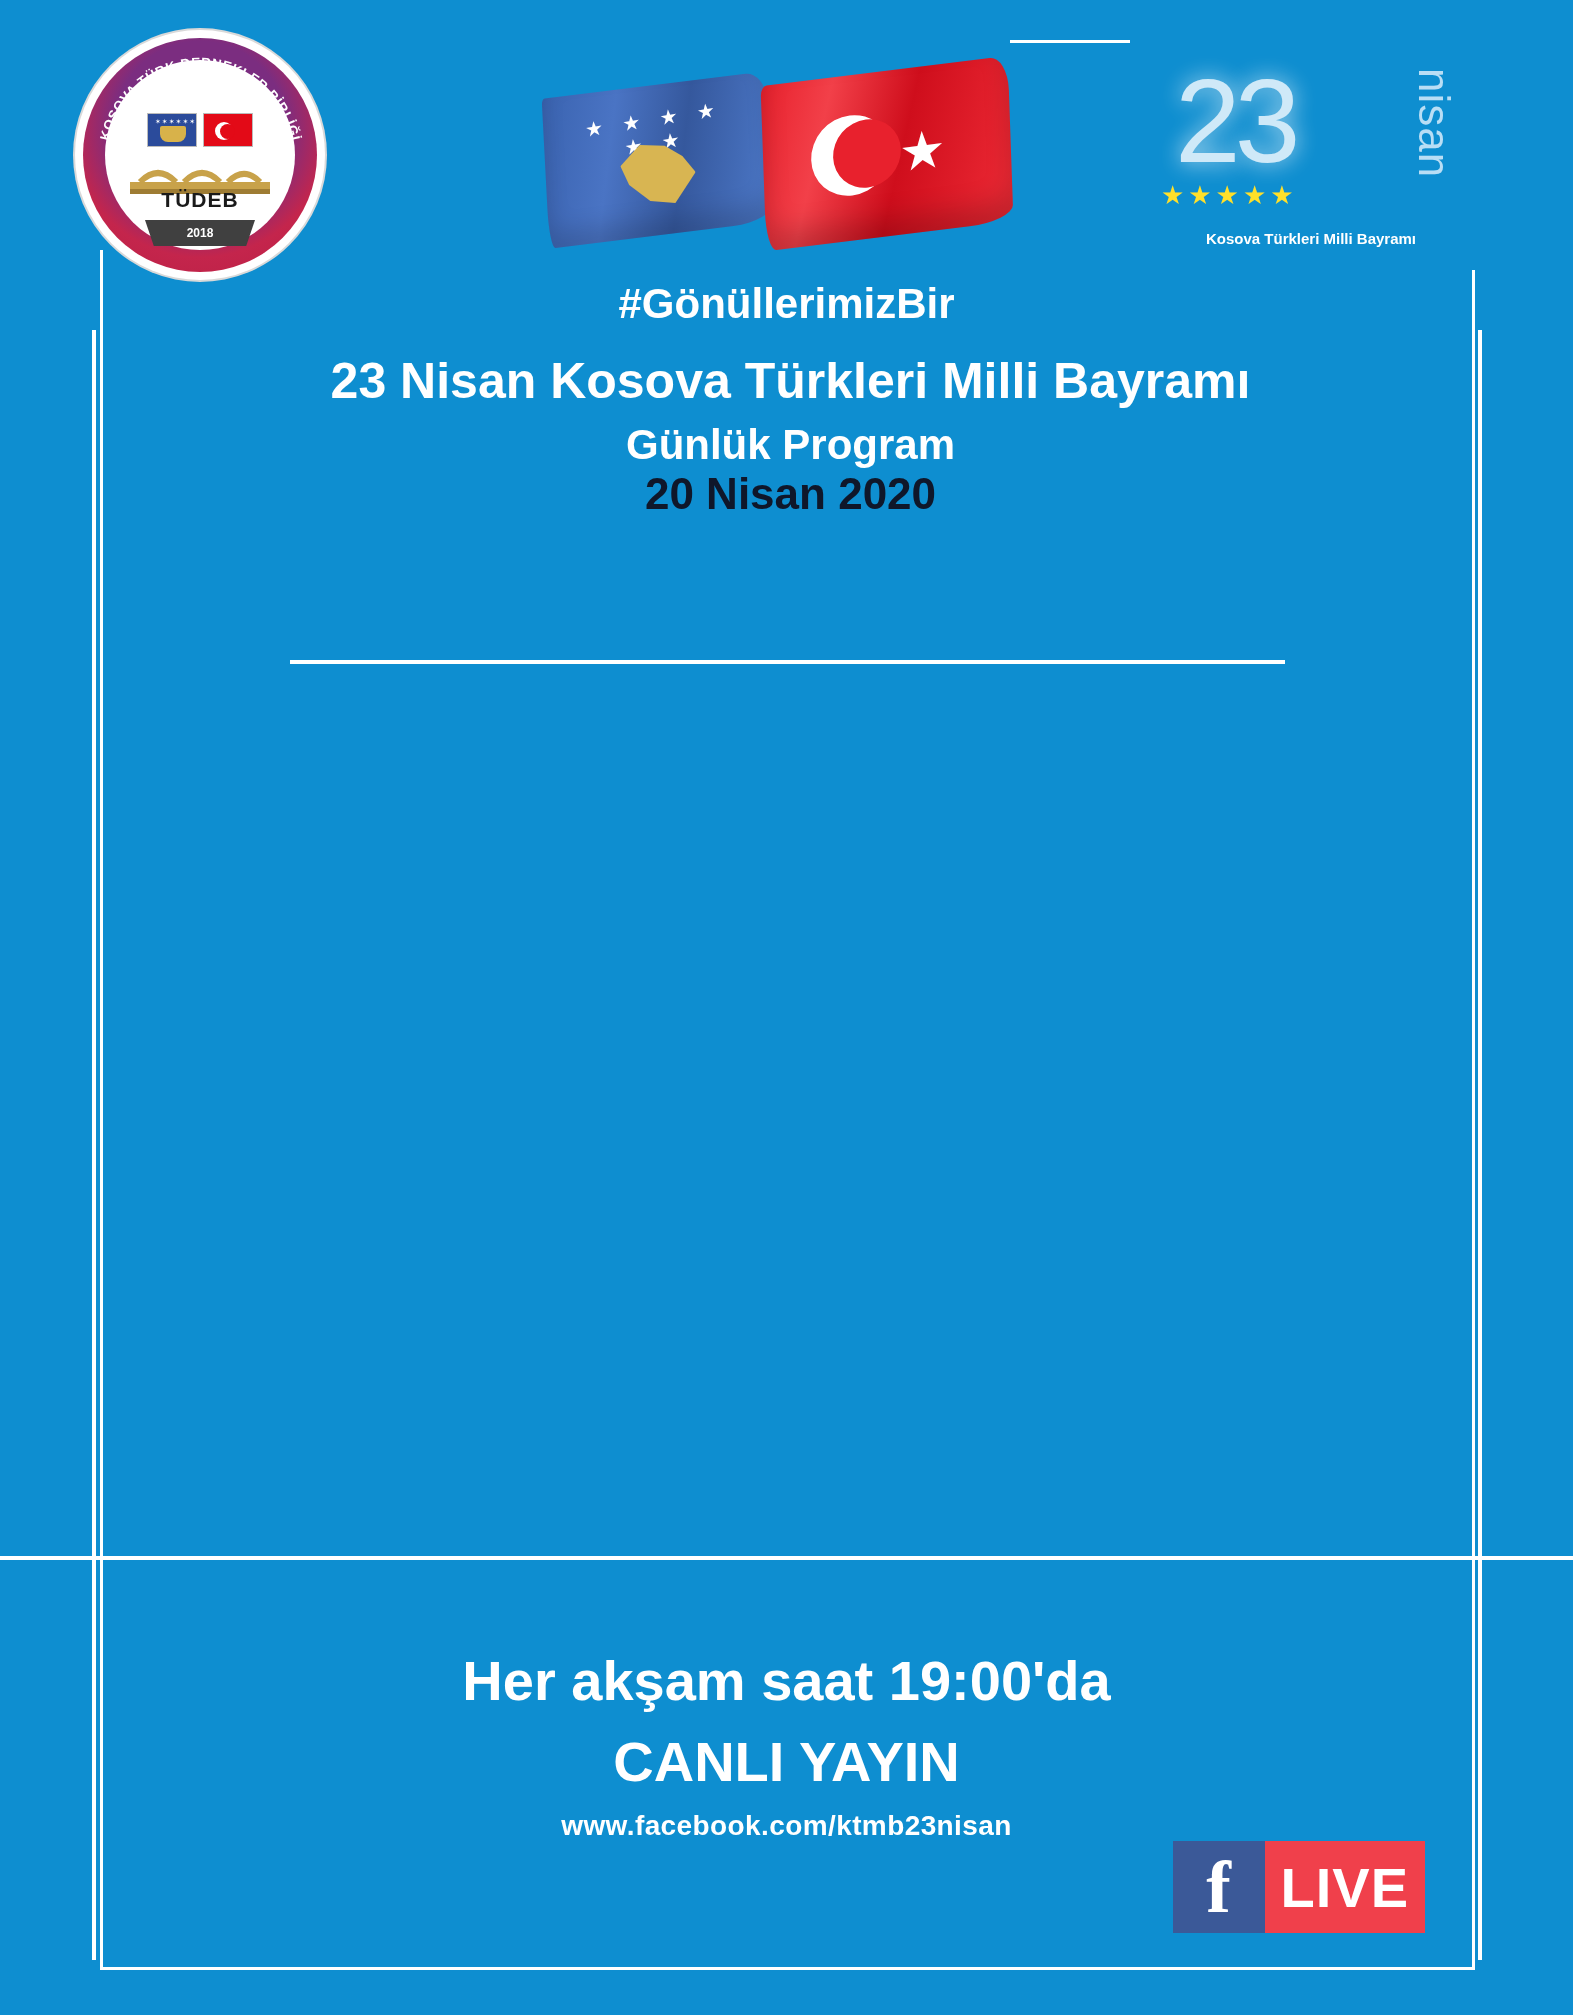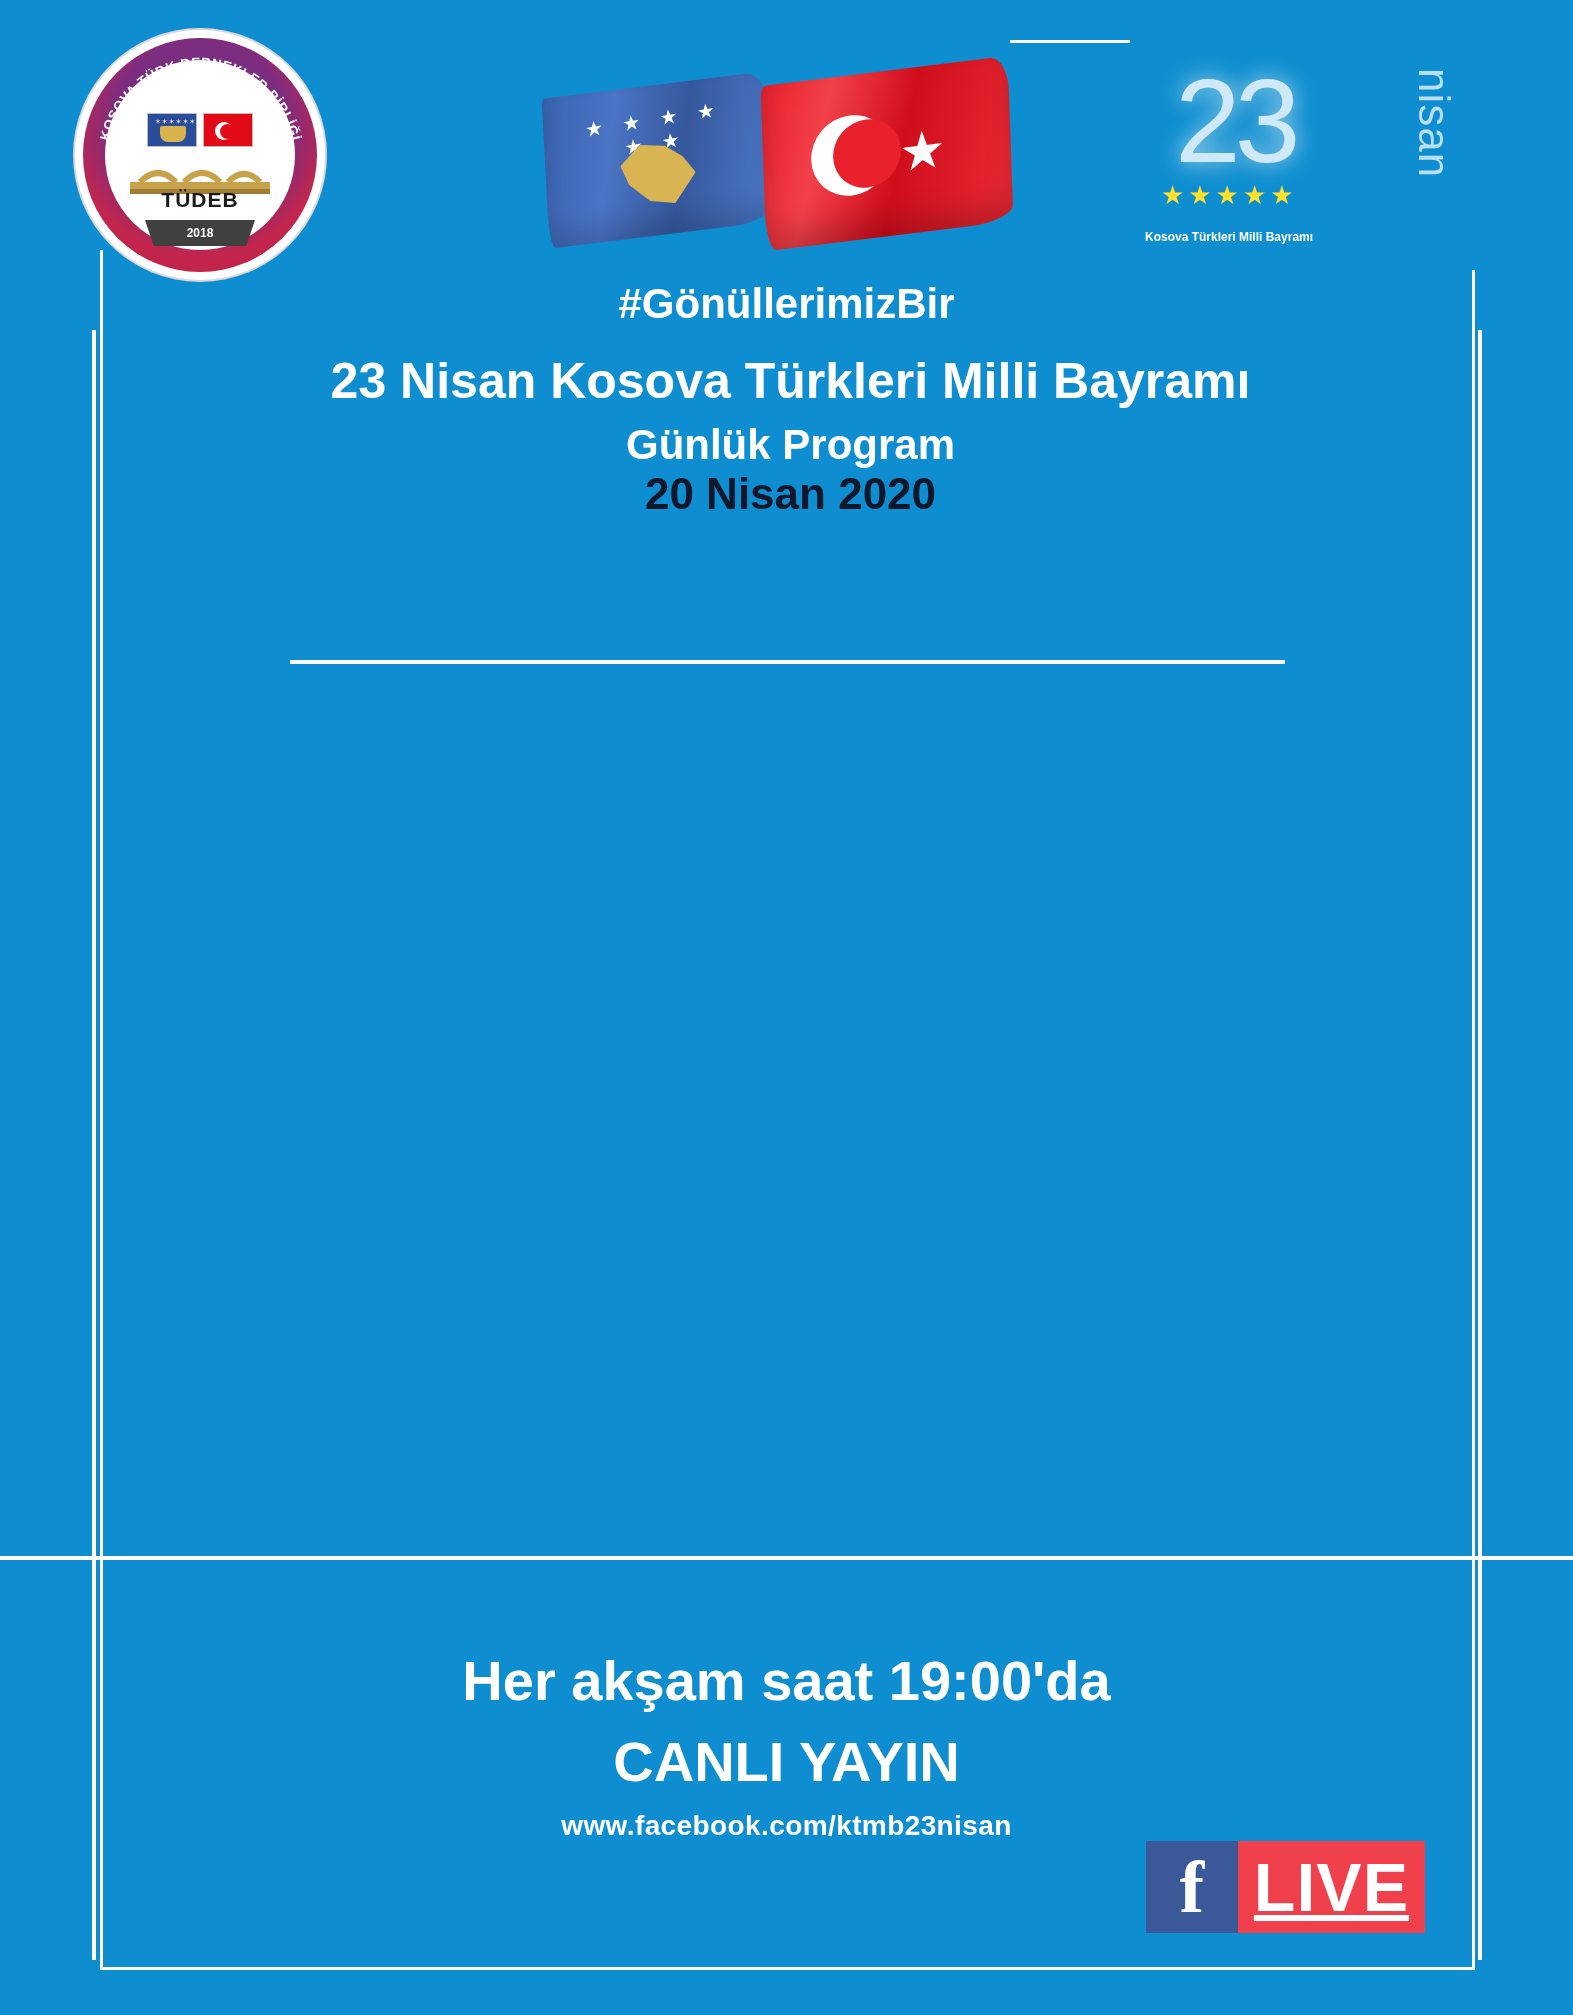--- a/index.html
+++ b/index.html
@@ -181,22 +181,22 @@
   .n23 .vert {
     position: absolute; right: 6px; top: 10px;
     font-size: 44px; color: #b9def5; letter-spacing: 1px;
     writing-mode: vertical-rl; text-orientation: mixed;
   }
   .n23 .stars {
     position: absolute; left: 16px; top: 122px; width: 200px;
     font-size: 26px; color: #ffe02a; letter-spacing: 4px;
   }
   .n23 .sub {
-    position: absolute; left: 0; top: 172px; width: 300px; 
-    font-size: 12px; font-weight: bold; color: #ffffff;
+    position: absolute; left: 16px; top: 172px; width: 300px; text-align: center;
+    font-size: 15px; font-weight: bold; color: #ffffff;
   }
 
   
   .hashtag {
     position: absolute; left: 0; top: 280px; width: 1573px; text-align: center;
     font-size: 42px; font-weight: bold; color: #ffffff;
   }
 
   
   .inner-frame {
@@ -228,21 +228,21 @@
 
   .fb-live {
     position: absolute; right: 148px; bottom: 82px; height: 92px; display: flex; align-items: stretch;
   }
   .fb-box {
     width: 92px; background: #3b5998; display: flex; align-items: center; justify-content: center;
     color: #fff; font-size: 74px; font-weight: bold; font-family: "Liberation Serif", serif; line-height: .9;
   }
   .live-box {
     padding: 0 16px; background: #f0404b; display: flex; align-items: center; justify-content: center;
-    color: #fff; font-size: 68px; font-weight: bold; letter-spacing: 1px; text-decoration: underline;
+    color: #fff; font-size: 56px; font-weight: bold; letter-spacing: 1px;
   }
 </style>
 </head>
 <body>
 
 <div class="poster">
 
   <div class="frame"></div>
   <div class="frame-break"></div>
   <div class="frame-break2"></div>

